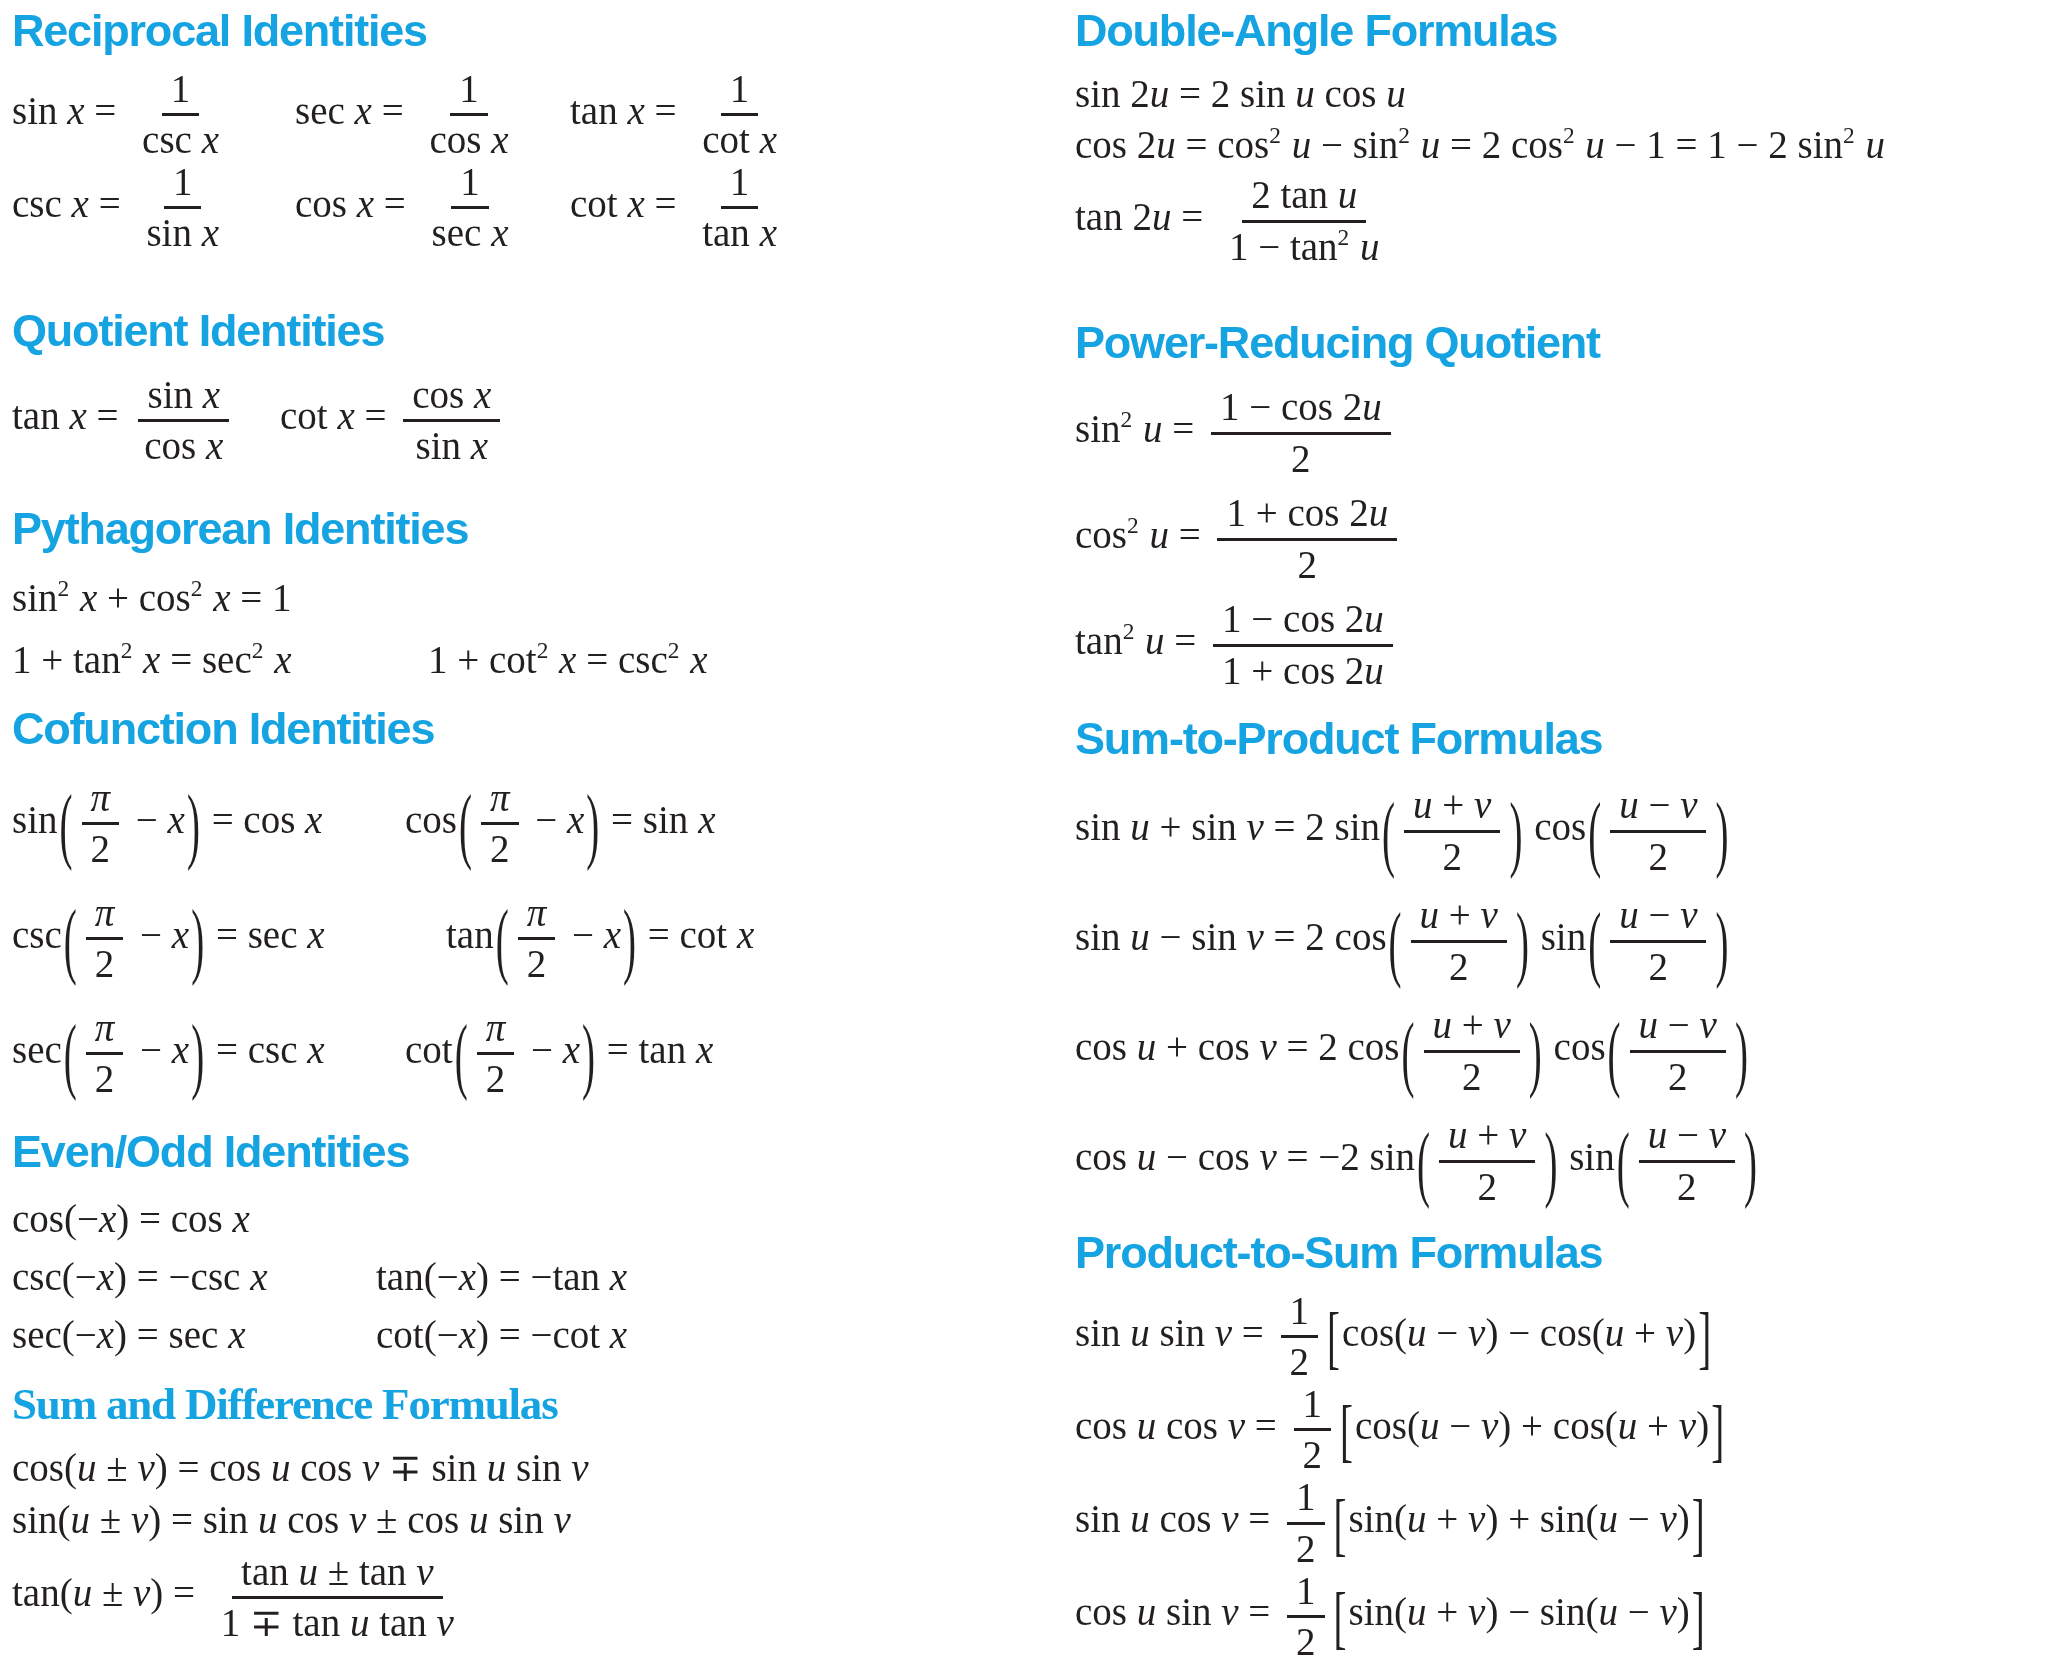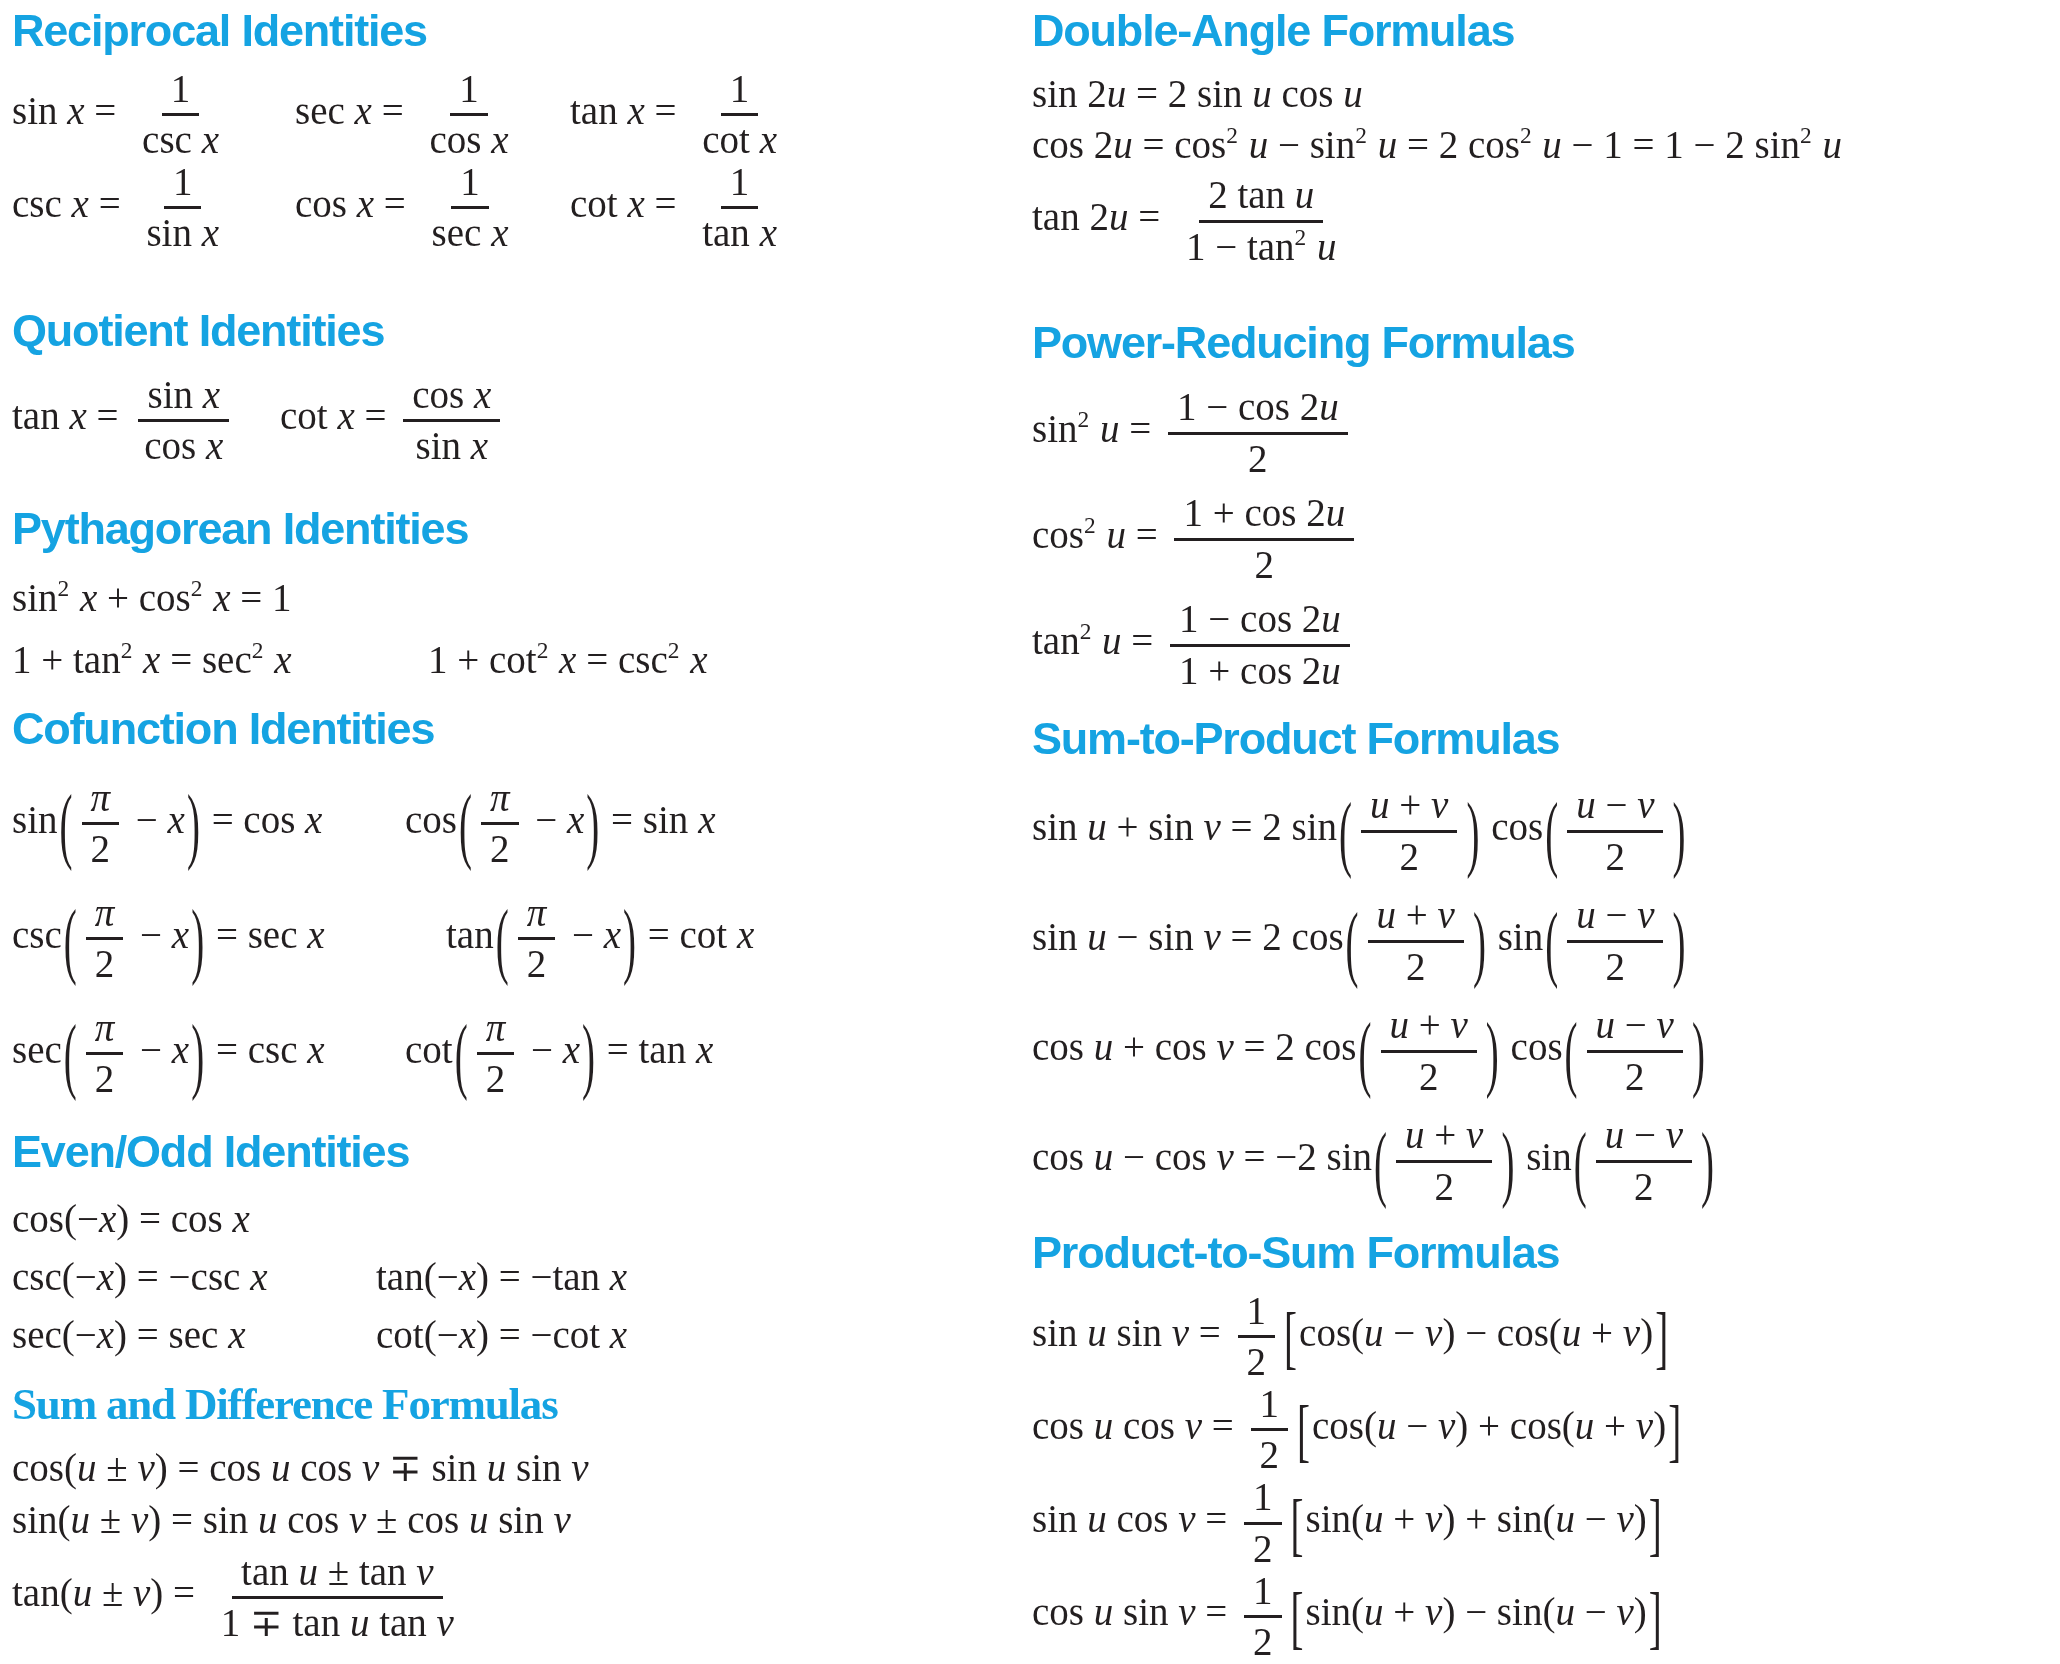--- a/index.html
+++ b/index.html
@@ -7,21 +7,21 @@
     position:relative;
     width:2060px;height:1664px;
     background:#ffffff;
     font-family:"Liberation Serif","DejaVu Serif",serif;
     font-size:39px;
     color:#231f20;
     overflow:hidden;
   }
   .col{position:absolute;top:4px;}
   .col-left{left:12px;width:1052px;}
-  .col-right{left:1032px;width:982px;}
+  .col-right{left:1075px;width:982px;}
 
   h2.sec-head{
     font-family:"Liberation Sans","DejaVu Sans",sans-serif;
     font-weight:700;
     font-size:45px;
     line-height:1.2;
     letter-spacing:-1.2px;
     margin:0 0 10px 0;
   }
 
@@ -176,21 +176,21 @@
           <div class="cell"><span><span>cos 2<i>u</i> = cos</span><sup>2</sup><span> <i>u</i> − sin</span><sup>2</sup><span> <i>u</i> = 2 cos</span><sup>2</sup><span> <i>u</i> − 1 = 1 − 2 sin</span><sup>2</sup><span> <i>u</i></span></span></div>
         </div>
         <div class="row" style="grid-template-columns: 1fr; min-height: 102px;">
           <div class="cell"><span><span>tan 2<i>u</i> = </span><span class="frac">
                 <span class="num"><span><span>2 tan <i>u</i></span></span></span>
                 <span class="den"><span><span>1 − tan</span><sup>2</sup><span> <i>u</i></span></span></span>
               </span></span></div>
         </div>
       </section>
       <section style="margin-bottom: 14px;">
-        <h2 class="sec-head" style="color: rgb(21, 163, 226);">Power-Reducing Formulas</h2>
+        <h2 class="sec-head" style="color: rgb(21, 163, 226);">Power-Reducing Quotient</h2>
         <div class="row" style="grid-template-columns: 1fr; min-height: 106px;">
           <div class="cell"><span><span>sin</span><sup>2</sup><span> <i>u</i> = </span><span class="frac">
                 <span class="num"><span><span>1 − cos 2<i>u</i></span></span></span>
                 <span class="den"><span><span>2</span></span></span>
               </span></span></div>
         </div>
         <div class="row" style="grid-template-columns: 1fr; min-height: 106px;">
           <div class="cell"><span><span>cos</span><sup>2</sup><span> <i>u</i> = </span><span class="frac">
                 <span class="num"><span><span>1 + cos 2<i>u</i></span></span></span>
                 <span class="den"><span><span>2</span></span></span>

